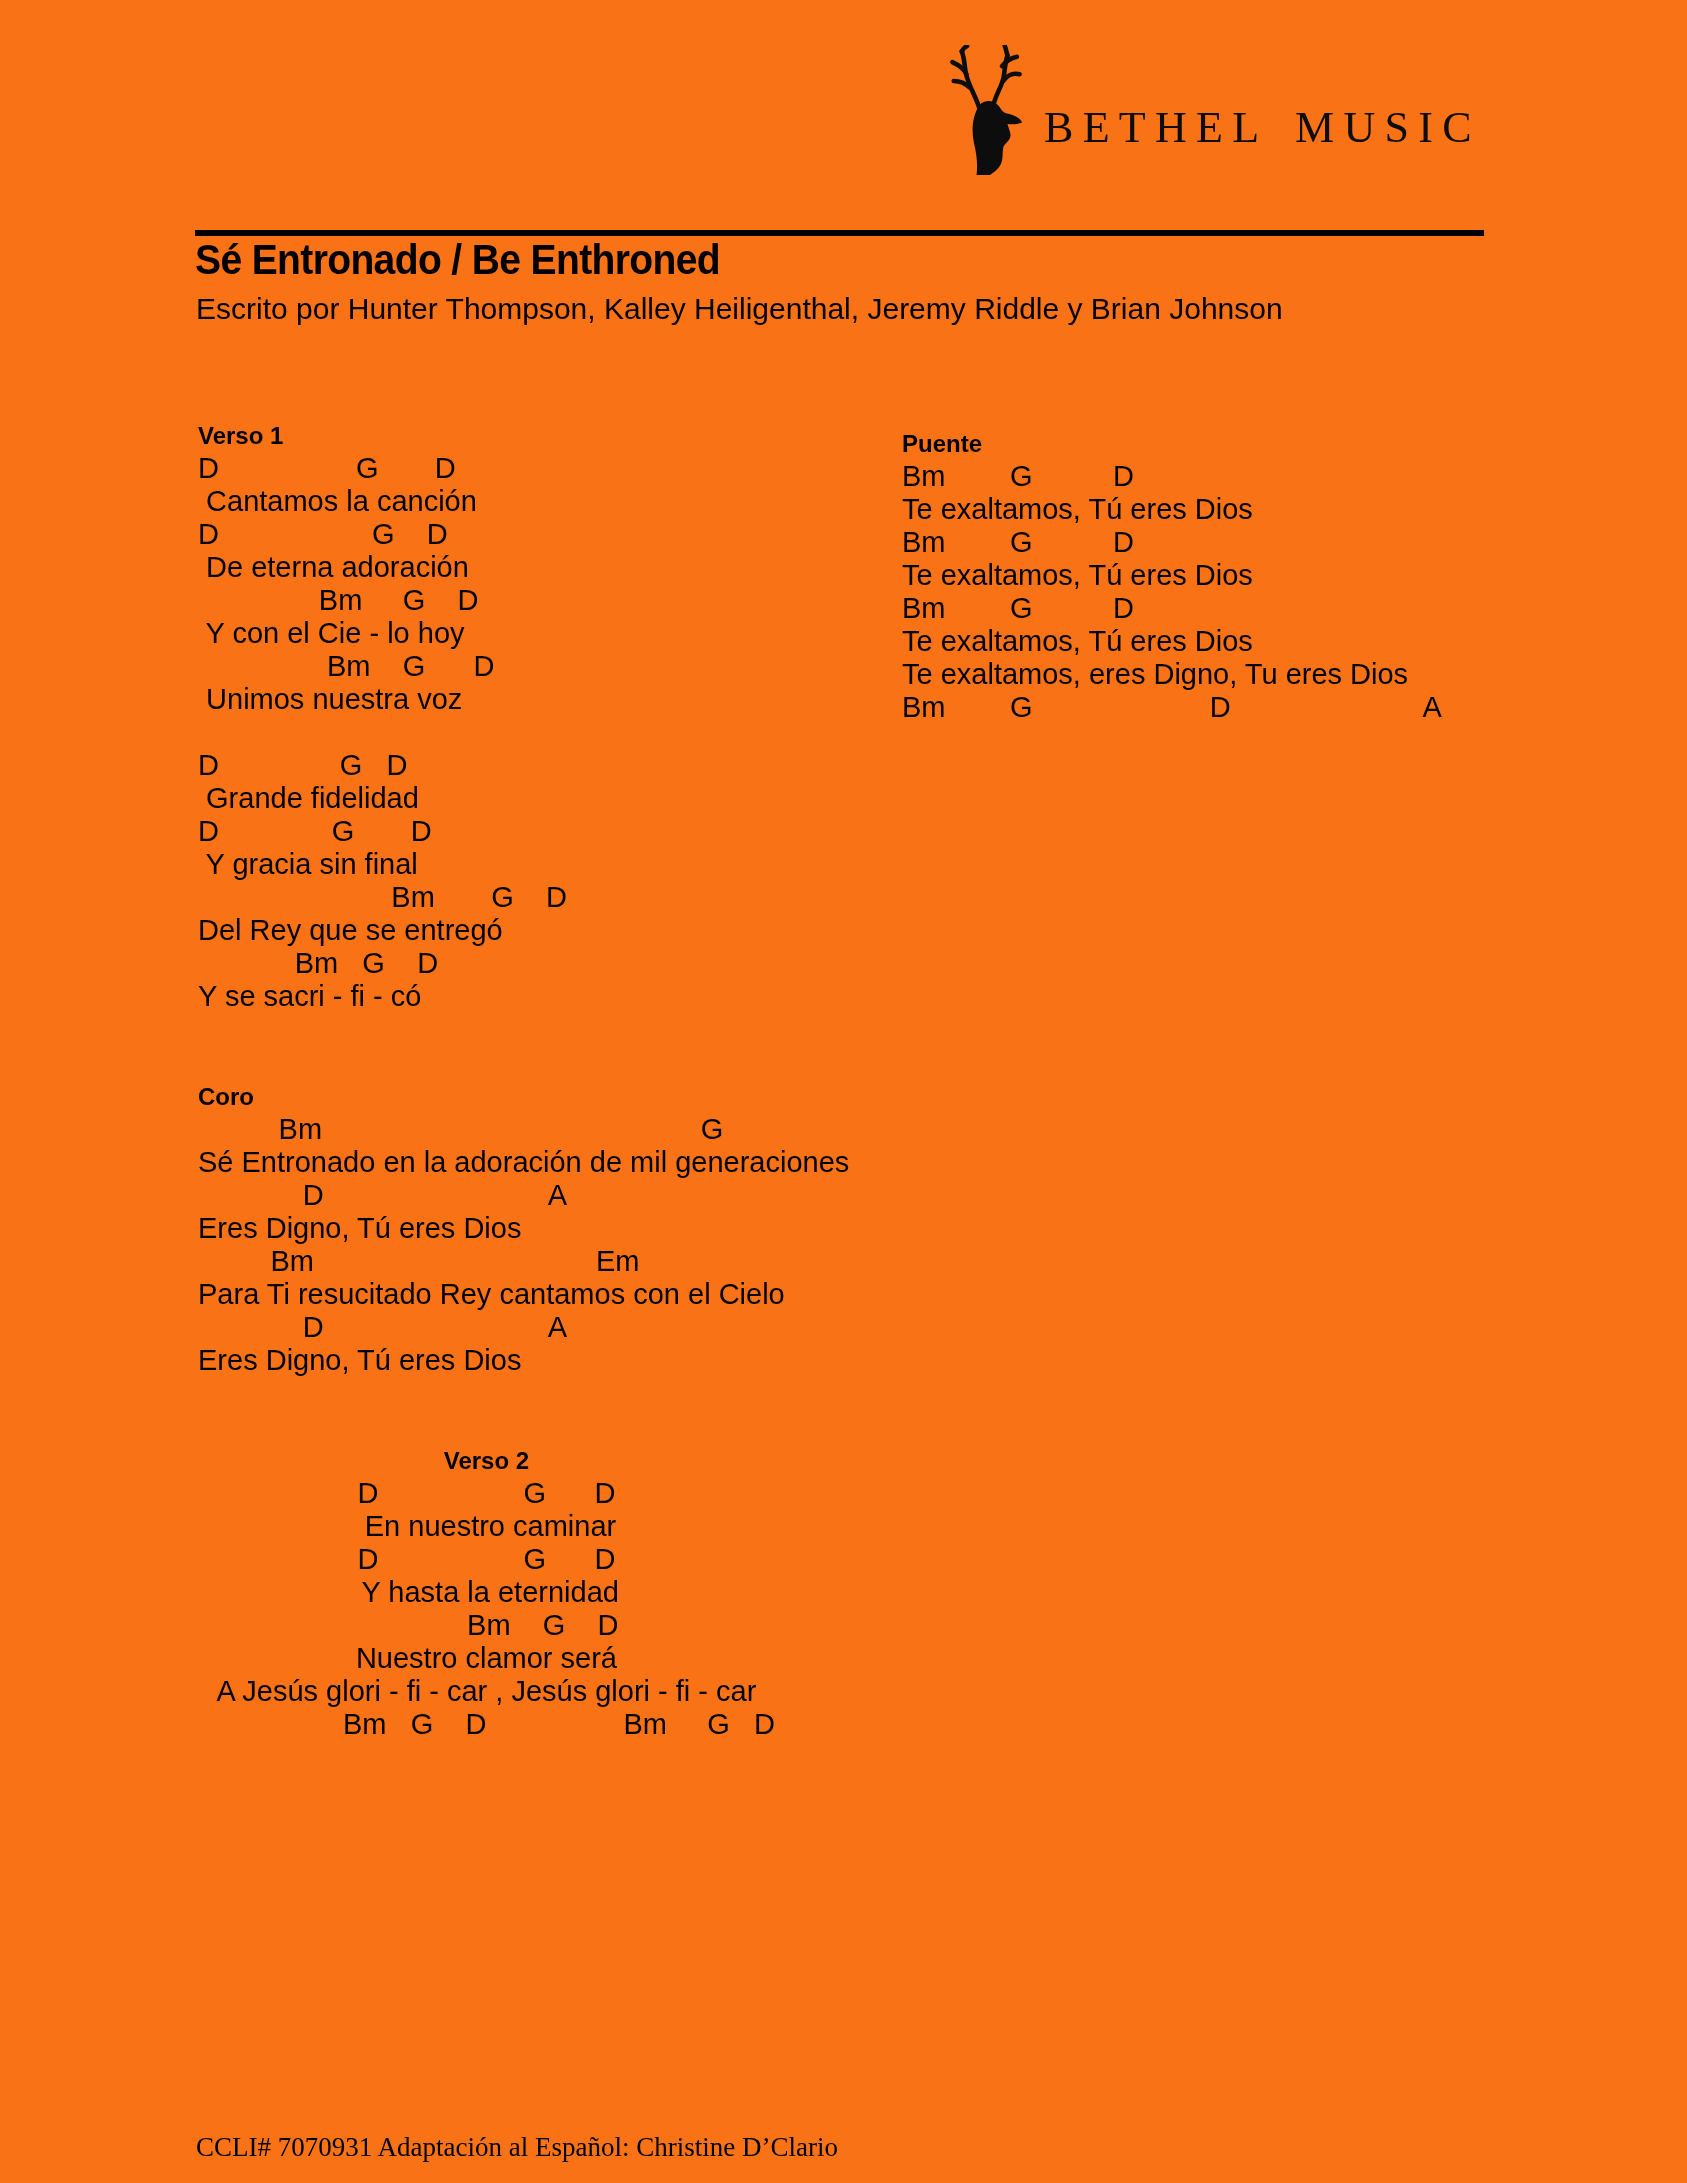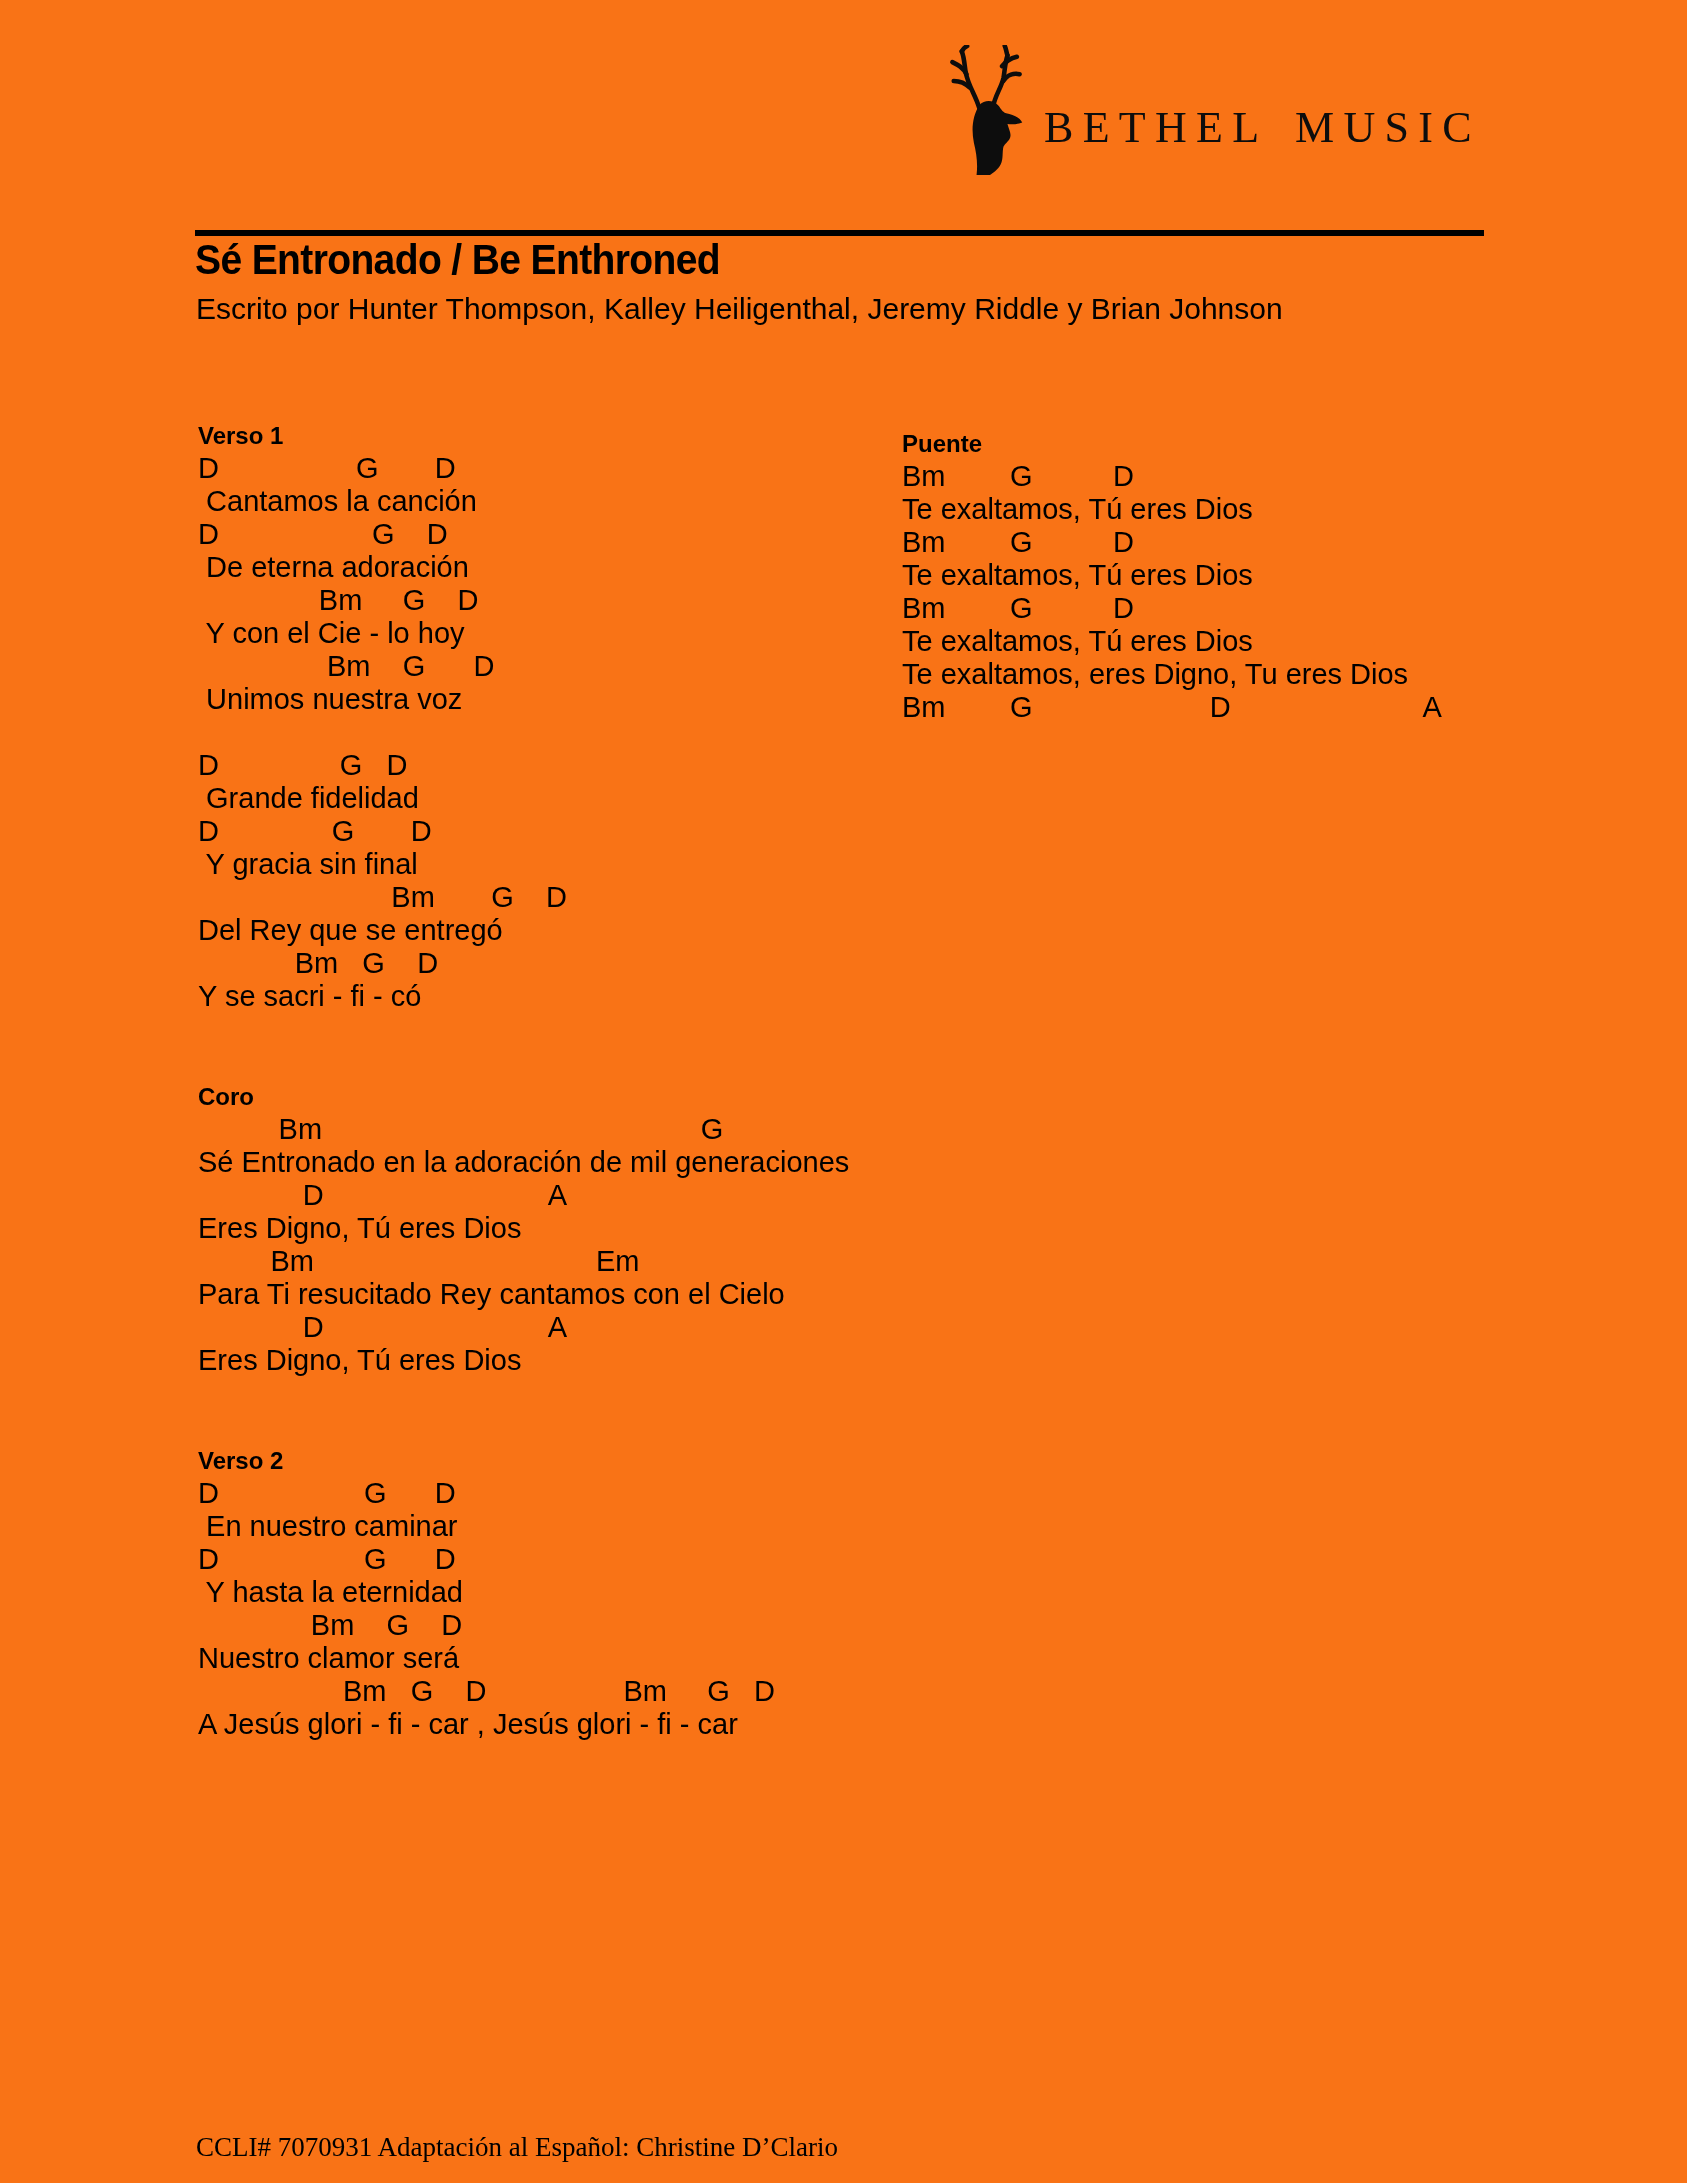--- a/index.html
+++ b/index.html
@@ -45,21 +45,21 @@
   .sec-label {
     font-size: 24px; font-weight: bold; line-height: 33px;
     white-space: pre;
   }
   .line { font-size: 29px; line-height: 33px; white-space: pre; }
   .stanza-gap { height: 33px; }
 
   .verso1 { left: 198px; top: 419px; }
   .puente { left: 855px; top: 427px; margin-left: 47px; }
   .coro   { left: 198px; top: 1080px; }
-  .verso2 { left: 198px; top: 1444px; }
+  .verso2 { left: 198px; top: 1444px; text-align: center; }
 
   
   .footer {
     left: 196px; top: 2050px;
     font-family: "Liberation Serif", serif;
     font-size: 27px; line-height: 39px;
     white-space: pre;
   }
 </style>
 </head>
@@ -132,22 +132,22 @@
   </div>
 
   <div class="section verso2">
     <div class="sec-label">Verso 2</div>
     <div class="line chord">D                  G      D</div>
     <div class="line lyric"> En nuestro caminar</div>
     <div class="line chord">D                  G      D</div>
     <div class="line lyric"> Y hasta la eternidad</div>
     <div class="line chord">              Bm    G    D</div>
     <div class="line lyric">Nuestro clamor será</div>
+    <div class="line lyric">A Jesús glori - fi - car , Jesús glori - fi - car</div>
     <div class="line chord">                  Bm   G    D                 Bm     G   D</div>
-    <div class="line lyric">A Jesús glori - fi - car , Jesús glori - fi - car</div>
   </div>
 
   <div class="abs footer">
     <div>CCLI# 7070931 Adaptación al Español: Christine D’Clario</div>
     
   </div>
 
 </div>
 
 

